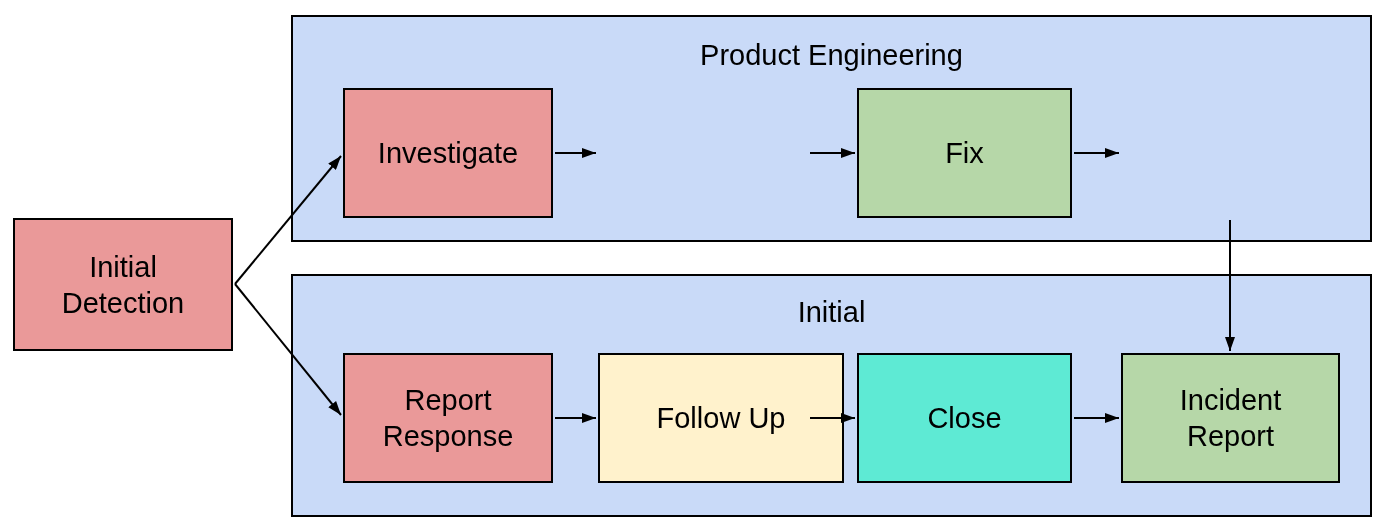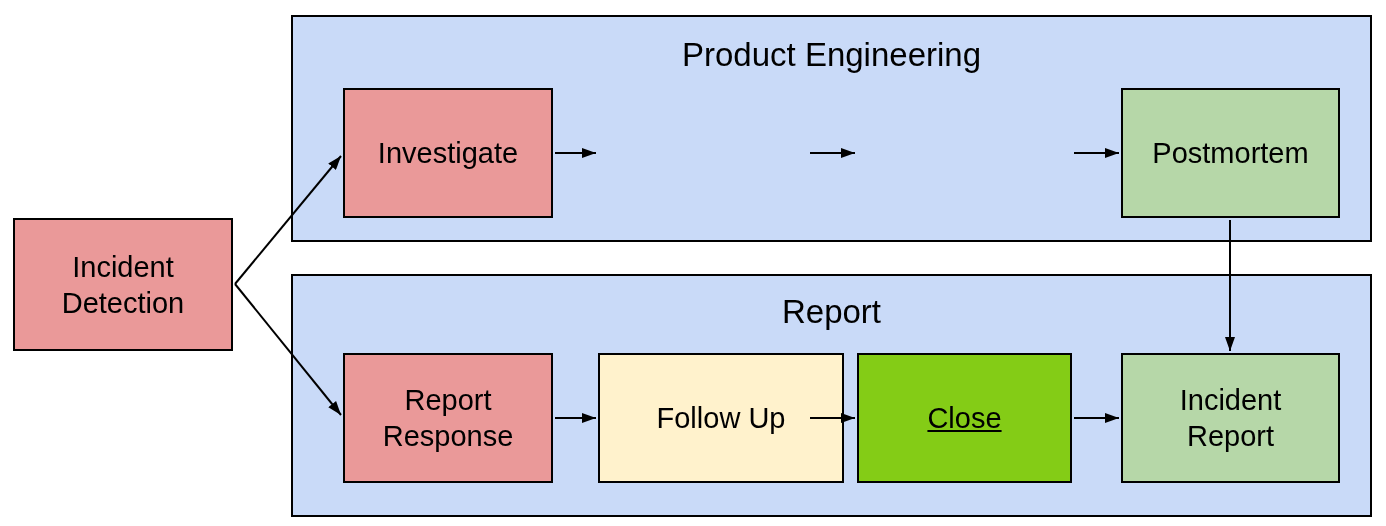--- a/index.html
+++ b/index.html
@@ -17,21 +17,21 @@
   }
   .lane {
     position: absolute;
     border: 2px solid #000000;
   }
   .lane-title {
     position: absolute;
     left: 0;
     right: 0;
     text-align: center;
-    font-size: 33px;
+    font-size: 29px;
     line-height: 34px;
     color: #000000;
     white-space: nowrap;
   }
   .node {
     position: absolute;
     border: 2px solid #000000;
     display: flex;
     align-items: center;
     justify-content: center;
@@ -57,36 +57,36 @@
 </head>
 <body>
 
 <div class="canvas">
 
   <section class="lane" style="left: 291px; top: 15px; width: 1081px; height: 227px; background: rgb(201, 218, 248);">
     <div class="lane-title" style="top:21px;">Product Engineering</div>
   </section>
 
   <section class="lane" style="left: 291px; top: 274px; width: 1081px; height: 243px; background: rgb(201, 218, 248);">
-    <div class="lane-title" style="top:19px;">Report</div>
+    <div class="lane-title" style="top:19px;">Initial</div>
   </section>
 
-  <div class="node" style="left: 13px; top: 218px; width: 220px; height: 133px; background: rgb(234, 153, 153);">Incident Detection</div>
+  <div class="node" style="left: 13px; top: 218px; width: 220px; height: 133px; background: rgb(234, 153, 153);">Initial Detection</div>
 
   <div class="node" style="left: 343px; top: 88px; width: 210px; height: 130px; background: rgb(234, 153, 153);">Investigate</div>
 
 
+  <div class="node" style="left: 857px; top: 88px; width: 215px; height: 130px; background: rgb(182, 215, 168);">Fix</div>
 
-  <div class="node" style="left: 1121px; top: 88px; width: 219px; height: 130px; background: rgb(182, 215, 168);">Postmortem</div>
 
   <div class="node" style="left: 343px; top: 353px; width: 210px; height: 130px; background: rgb(234, 153, 153);">Report Response</div>
 
   <div class="node" style="left: 598px; top: 353px; width: 246px; height: 130px; background: rgb(255, 242, 204);">Follow Up</div>
 
-  <div class="node" style="left: 857px; top: 353px; width: 215px; height: 130px; background: #84cc16; text-decoration: underline;">Close</div>
+  <div class="node" style="left: 857px; top: 353px; width: 215px; height: 130px; background: #5eead4;">Close</div>
 
   <div class="node" style="left: 1121px; top: 353px; width: 219px; height: 130px; background: rgb(182, 215, 168);">Incident Report</div>
 
   <svg class="edge-layer" viewBox="0 0 1386 526">
     <defs>
       <marker id="arrowhead" markerUnits="userSpaceOnUse" markerWidth="14" markerHeight="10" refX="14" refY="5" orient="auto">
         <polygon points="0 0, 14 5, 0 10" fill="#000000"></polygon>
       </marker>
     </defs>
     <line x1="235" y1="284" x2="341" y2="156" marker-end="url(#arrowhead)"></line>

